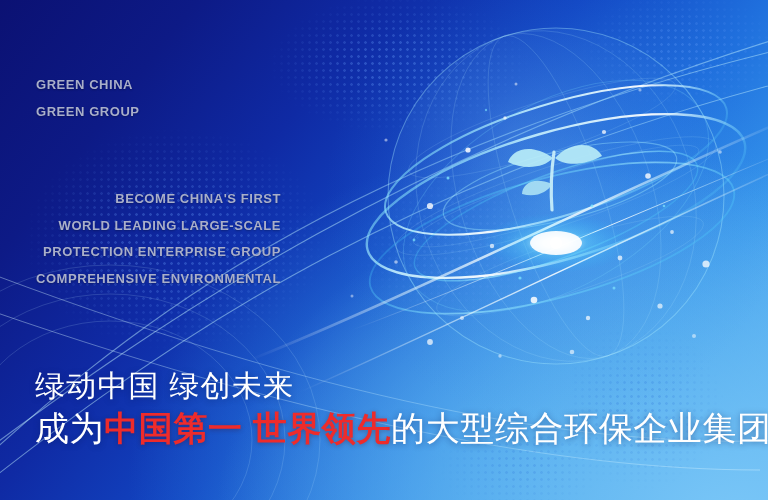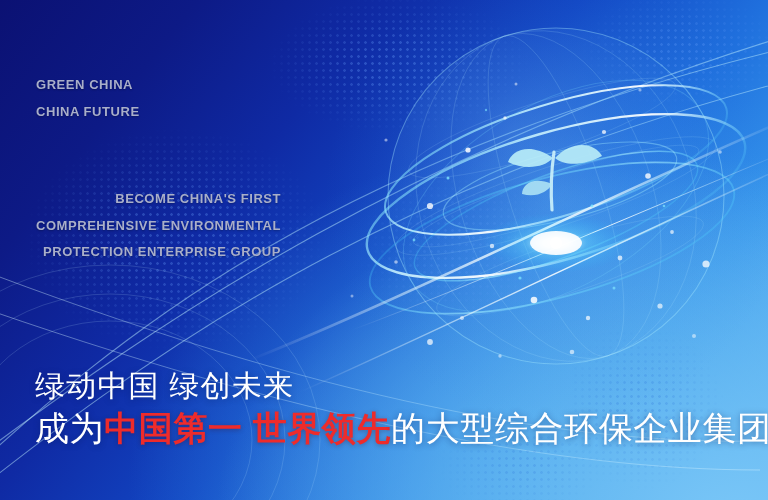--- a/index.html
+++ b/index.html
@@ -245,27 +245,28 @@
     <g transform="translate(556,210)">
       <path d="M -4 0 C -6 -26 -4 -44 -2 -58" fill="none" stroke="#cdf2fb" stroke-opacity=".9" stroke-width="3.2" stroke-linecap="round"></path>
       <path d="M -3 -52 C -26 -68 -44 -60 -48 -48 C -32 -40 -12 -42 -3 -52 Z" fill="#b7ecf7" opacity=".92"></path>
       <path d="M -1 -52 C 18 -72 40 -66 46 -54 C 28 -44 8 -44 -1 -52 Z" fill="#b7ecf7" opacity=".92"></path>
       <path d="M -4 -26 C -22 -34 -34 -26 -34 -16 C -20 -12 -8 -18 -4 -26 Z" fill="#b7ecf7" opacity=".82"></path>
     </g>
   </svg>
 
   <div class="en-block top">
     <div class="en-line">GREEN CHINA</div>
-    <div class="en-line">CHINA FUTURE</div>
+    <div class="en-line">GREEN GROUP</div>
   </div>
 
   <div class="en-block mid">
     <div class="en-line">BECOME CHINA'S FIRST</div>
+    <div class="en-line">WORLD LEADING LARGE-SCALE</div>
+    <div class="en-line">PROTECTION ENTERPRISE GROUP</div>
     <div class="en-line">COMPREHENSIVE ENVIRONMENTAL</div>
-    <div class="en-line">PROTECTION ENTERPRISE GROUP</div>
   </div>
 
   <div class="headline">
     <div class="hl1">绿动中国 绿创未来</div>
     <div class="hl2">
       <span class="wht">成为</span><span class="red">中国第一 世界领先</span><span class="wht">的大型综合环保企业集团</span>
     </div>
   </div>
 
 </div>

